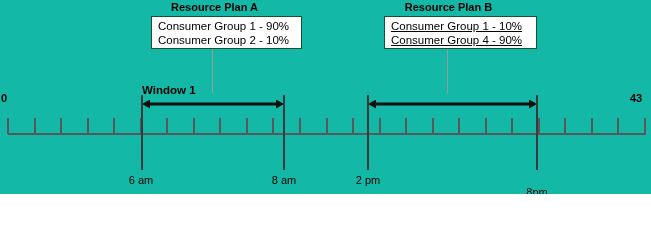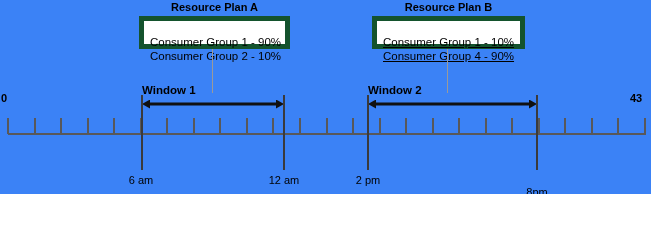--- a/index.html
+++ b/index.html
@@ -8,40 +8,41 @@
     background: #ffffff;
   }
   body {
     font-family: "Liberation Sans", sans-serif;
     -webkit-font-smoothing: antialiased;
   }
   #diagram {
     position: relative;
     width: 651px;
     height: 194px;
-    background: #3b82f6;
+    background: #14b8a6;
     overflow: hidden;
   }
 
   
   .plan-title {
     position: absolute;
     font-size: 11px;
     font-weight: bold;
     color: #000000;
     text-align: center;
     white-space: nowrap;
     line-height: 13px;
   }
   .plan-box {
     position: absolute;
-    border: 5px solid #14532d;
+    border: 1px solid #14532d;
     background: #ffffff;
     box-sizing: border-box;
-    padding: 14px 6px 3px 6px;
+    padding: 2px 6px 3px 6px;
+    margin-left: 12px;
   }
   .plan-row {
     font-size: 11.5px;
     color: #000000;
     line-height: 14px;
     white-space: nowrap;
   }
   .connector {
     position: absolute;
     width: 1px;
@@ -140,21 +141,20 @@
       <marker id="ahR1" markerWidth="9" markerHeight="9" refX="1" refY="4.5" orient="auto" markerUnits="userSpaceOnUse">
         <path d="M1,0 L1,9 L9,4.5 z" fill="#111111"></path>
       </marker>
     </defs>
     <line x1="9" y1="8" x2="135" y2="8" stroke="#111111" stroke-width="3.2" marker-start="url(#ahL1)" marker-end="url(#ahR1)"></line>
   </svg>
 
   <div class="window-bound" style="left:141px;"></div>
   <div class="window-bound" style="left:283px;"></div>
 
-  <div class="window-label" style="left:368px; top:84px; width:170px;">Window 2</div>
 
   <svg class="arrow-svg" style="left:367px; top:96px;" width="171" height="16">
     <defs>
       <marker id="ahL2" markerWidth="9" markerHeight="9" refX="8" refY="4.5" orient="auto" markerUnits="userSpaceOnUse">
         <path d="M8,0 L8,9 L0,4.5 z" fill="#111111"></path>
       </marker>
       <marker id="ahR2" markerWidth="9" markerHeight="9" refX="1" refY="4.5" orient="auto" markerUnits="userSpaceOnUse">
         <path d="M1,0 L1,9 L9,4.5 z" fill="#111111"></path>
       </marker>
     </defs>
@@ -195,17 +195,17 @@
       <div class="tick major" style="left: 141px; top: 118px; height: 52px;"></div>
       <div class="tick major" style="left: 283px; top: 118px; height: 52px;"></div>
       <div class="tick major" style="left: 367px; top: 118px; height: 52px;"></div>
       <div class="tick major" style="left: 536px; top: 118px; height: 52px;"></div>
     </div>
 
   <div class="endpoint-label" style="left:1px; top:92px;">0</div>
   <div class="endpoint-label" style="left:630px; top:92px;">43</div>
 
   <div class="hour-label" style="left:111px; top:174px; width:60px;">6 am</div>
-  <div class="hour-label" style="left:253px; top:174px; width:62px;">12 am</div>
+  <div class="hour-label" style="left:253px; top:174px; width:62px;">8 am</div>
   <div class="hour-label" style="left:338px; top:174px; width:60px;">2 pm</div>
   <div class="hour-label" style="left:507px; top:174px; width:60px;margin-top:12px;">8pm</div>
 
 </div>
 
 </body></html>

